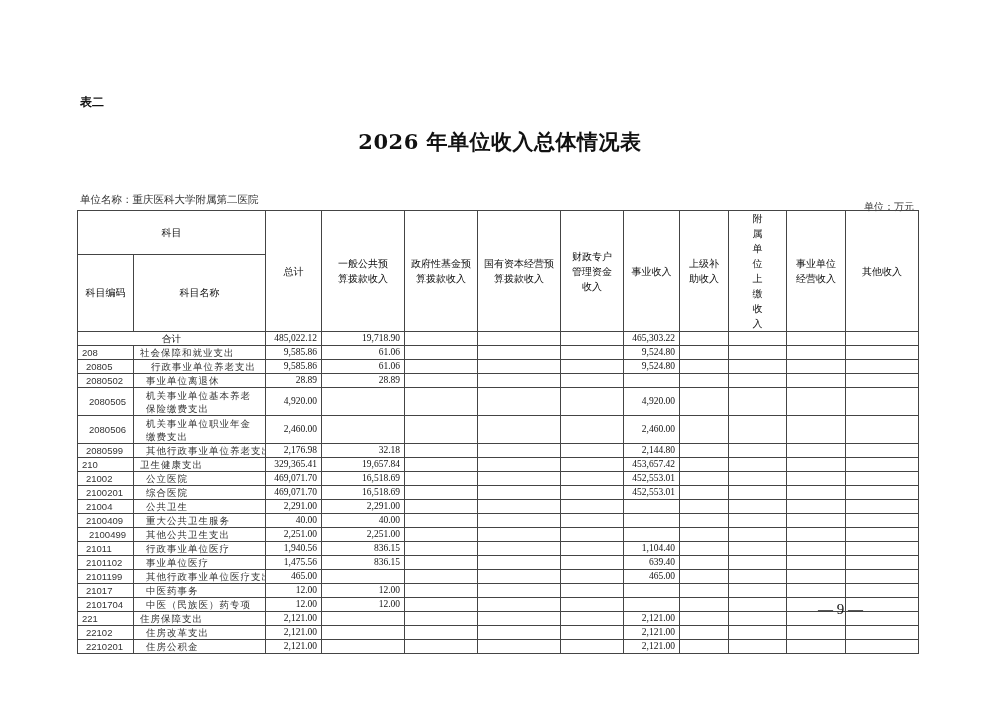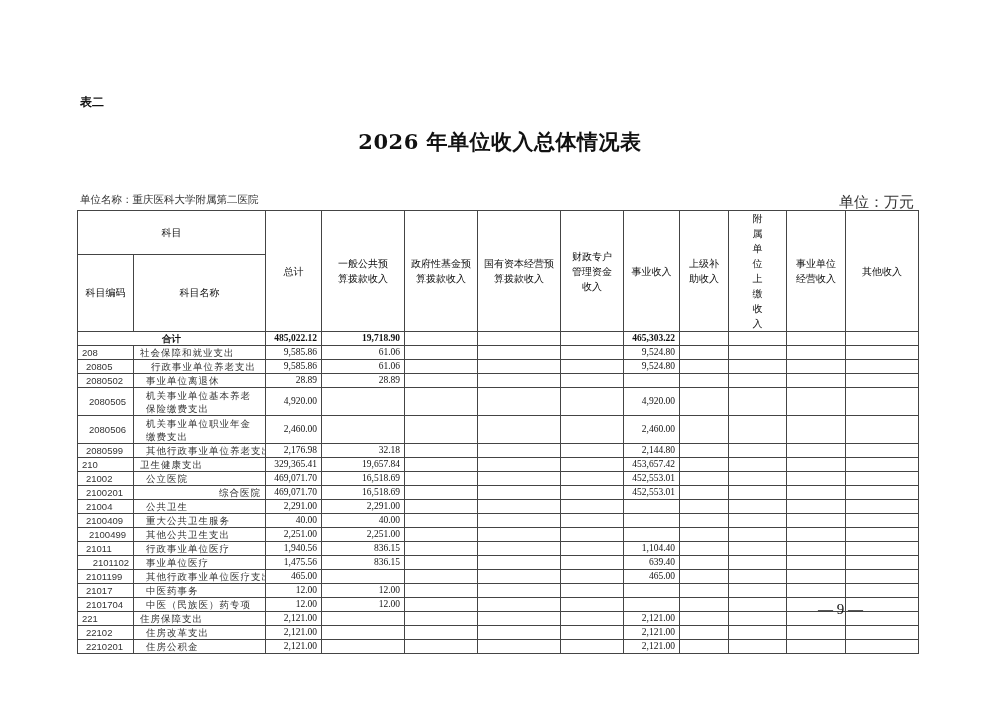--- a/index.html
+++ b/index.html
@@ -1,27 +1,27 @@
 <!DOCTYPE html>
 <html><head>
 <meta charset="utf-8">
 <style>
   html, body { margin:0; padding:0; background:#ffffff; }
   body { width:1000px; height:707px; position:relative; overflow:hidden; font-family:"DejaVu Serif", serif; color:#111; }
   .label-top { position:absolute; left:80px; top:94px; font-size:12px; font-weight:bold; font-family:"DejaVu Sans", sans-serif; }
   .title { position:absolute; left:0; width:1000px; top:128px; text-align:center; font-size:21px; font-weight:bold; font-family:"DejaVu Serif", serif; letter-spacing:0.5px; }
   .unit-name { position:absolute; left:80px; top:193px; font-size:10.5px; font-family:"DejaVu Serif", serif; color:#333; }
-  .unit { position:absolute; right:86px; top:193px; font-size:15px; font-family:"DejaVu Serif", serif; color:#333; }
+  .unit { position:absolute; right:86px; top:200px; font-size:10px; font-family:"DejaVu Serif", serif; color:#333; }
   table.main { position:absolute; left:77px; top:210px; border-collapse:collapse; table-layout:fixed; width:841px; }
   table.main td, table.main th { border:1px solid #444; padding:0 4px; font-size:9.5px; line-height:13px; overflow:hidden; white-space:nowrap; }
   table.main th { font-family:"DejaVu Sans", sans-serif; font-weight:normal; text-align:center; white-space:normal; font-size:10px; line-height:15px; padding:0 2px; }
   .num { text-align:right; font-family:"Liberation Serif", serif; font-size:10px; }
   .code { font-family:"Liberation Sans", sans-serif; font-size:9.5px; color:#333; }
   .name { font-family:"DejaVu Serif", serif; font-size:9px; color:#333; letter-spacing:1px; }
-  .total-row td { font-weight:bold; }
+  .total-row td { font-weight:normal; }
   .total-label { text-align:center; font-family:"DejaVu Serif", serif; font-weight:normal; }
   tr.r1 td { height:13px; }
   tr.r2 td { height:27px; white-space:normal; }
   .page-num { position:absolute; left:818px; top:601px; font-size:15px; font-family:"Liberation Serif", serif; }
 </style>
 </head>
 <body>
 
 <div class="label-top">表二</div>
 <div class="title">2026 年单位收入总体情况表</div>
@@ -183,21 +183,21 @@
         <td class="num"></td>
         <td class="num"></td>
         <td class="num">452,553.01</td>
         <td class="num"></td>
         <td class="num"></td>
         <td class="num"></td>
         <td class="num"></td>
       </tr>
       <tr class="r1">
         <td class="code" style="padding-left: 8px;">2100201</td>
-        <td class="name" style="padding-left: 12px; text-align: right;">综合医院</td>
+        <td class="name" style="padding-left: 12px;">综合医院</td>
         <td class="num">469,071.70</td>
         <td class="num">16,518.69</td>
         <td class="num"></td>
         <td class="num"></td>
         <td class="num"></td>
         <td class="num">452,553.01</td>
         <td class="num"></td>
         <td class="num"></td>
         <td class="num"></td>
         <td class="num"></td>
@@ -252,21 +252,21 @@
         <td class="num"></td>
         <td class="num"></td>
         <td class="num"></td>
         <td class="num">1,104.40</td>
         <td class="num"></td>
         <td class="num"></td>
         <td class="num"></td>
         <td class="num"></td>
       </tr>
       <tr class="r1">
-        <td class="code" style="padding-left: 8px; text-align: right;">2101102</td>
+        <td class="code" style="padding-left: 8px;">2101102</td>
         <td class="name" style="padding-left: 12px;">事业单位医疗</td>
         <td class="num">1,475.56</td>
         <td class="num">836.15</td>
         <td class="num"></td>
         <td class="num"></td>
         <td class="num"></td>
         <td class="num">639.40</td>
         <td class="num"></td>
         <td class="num"></td>
         <td class="num"></td>

